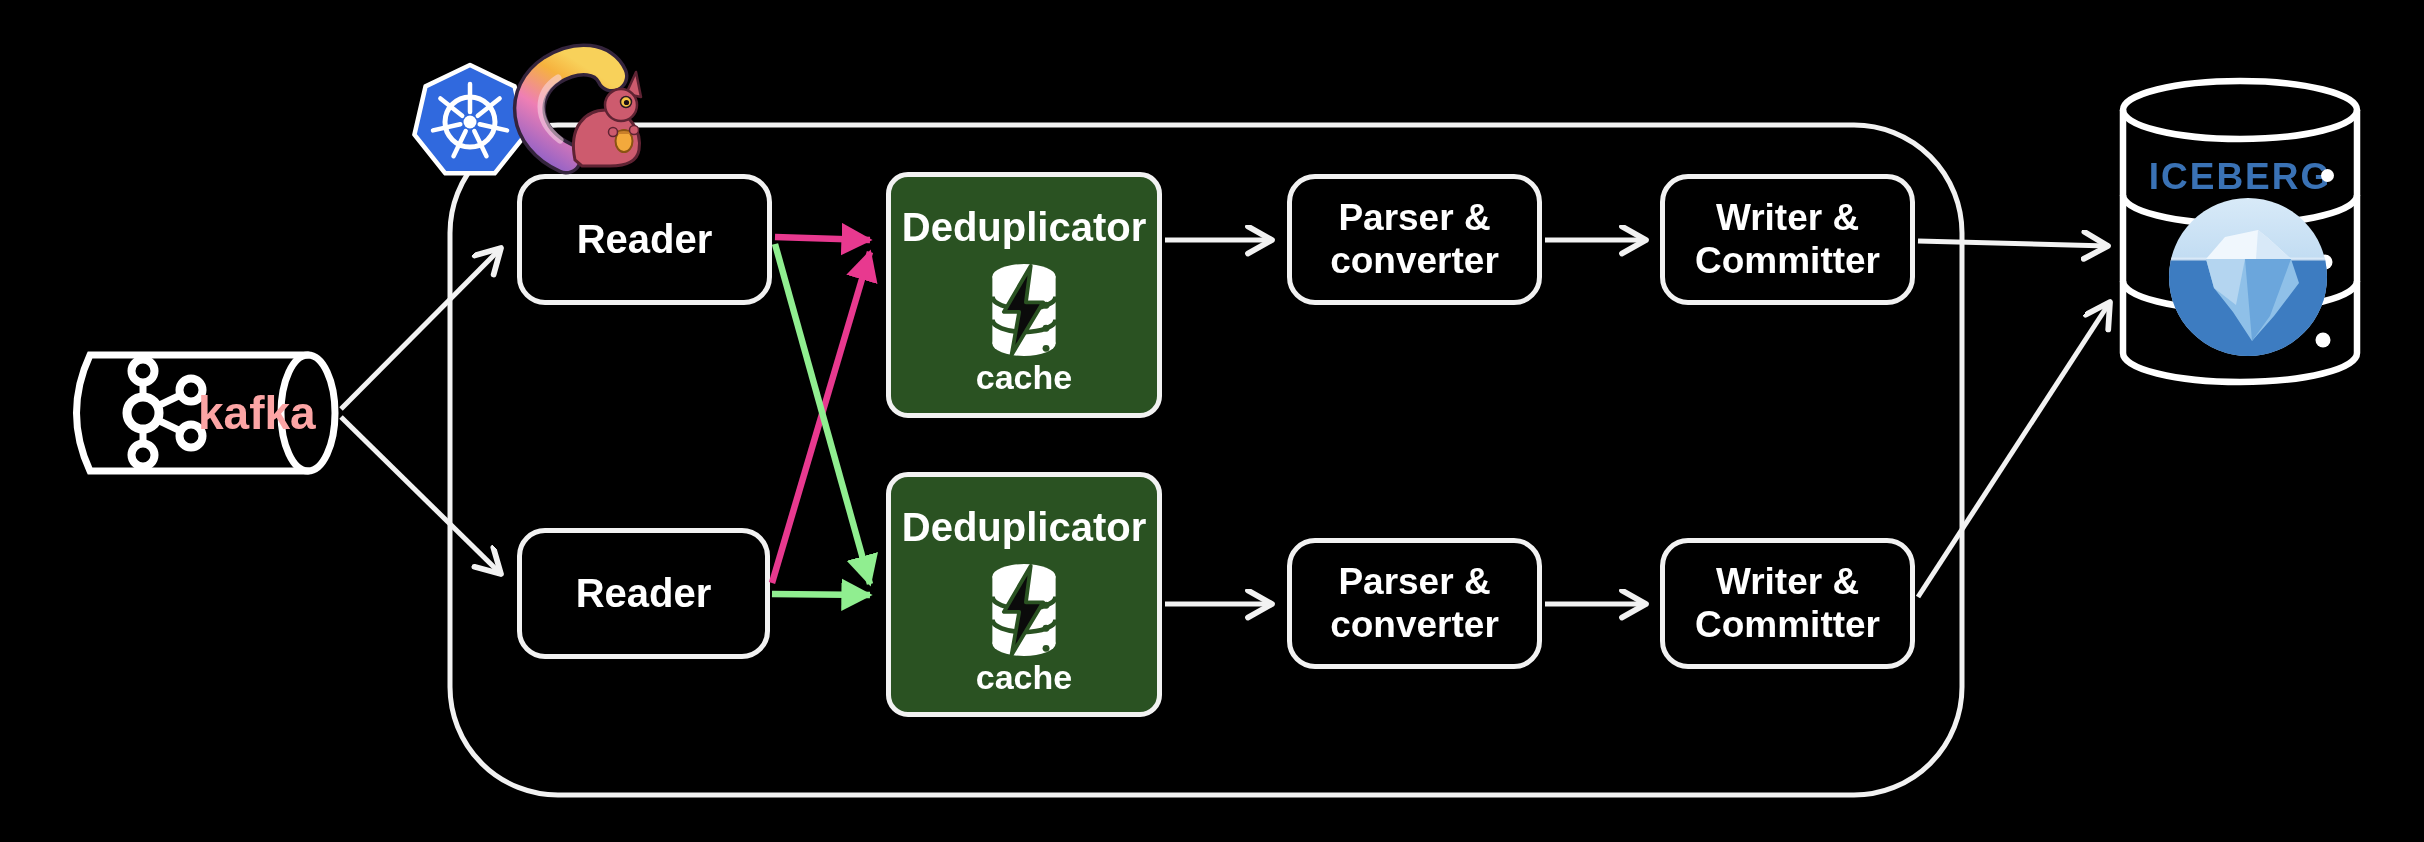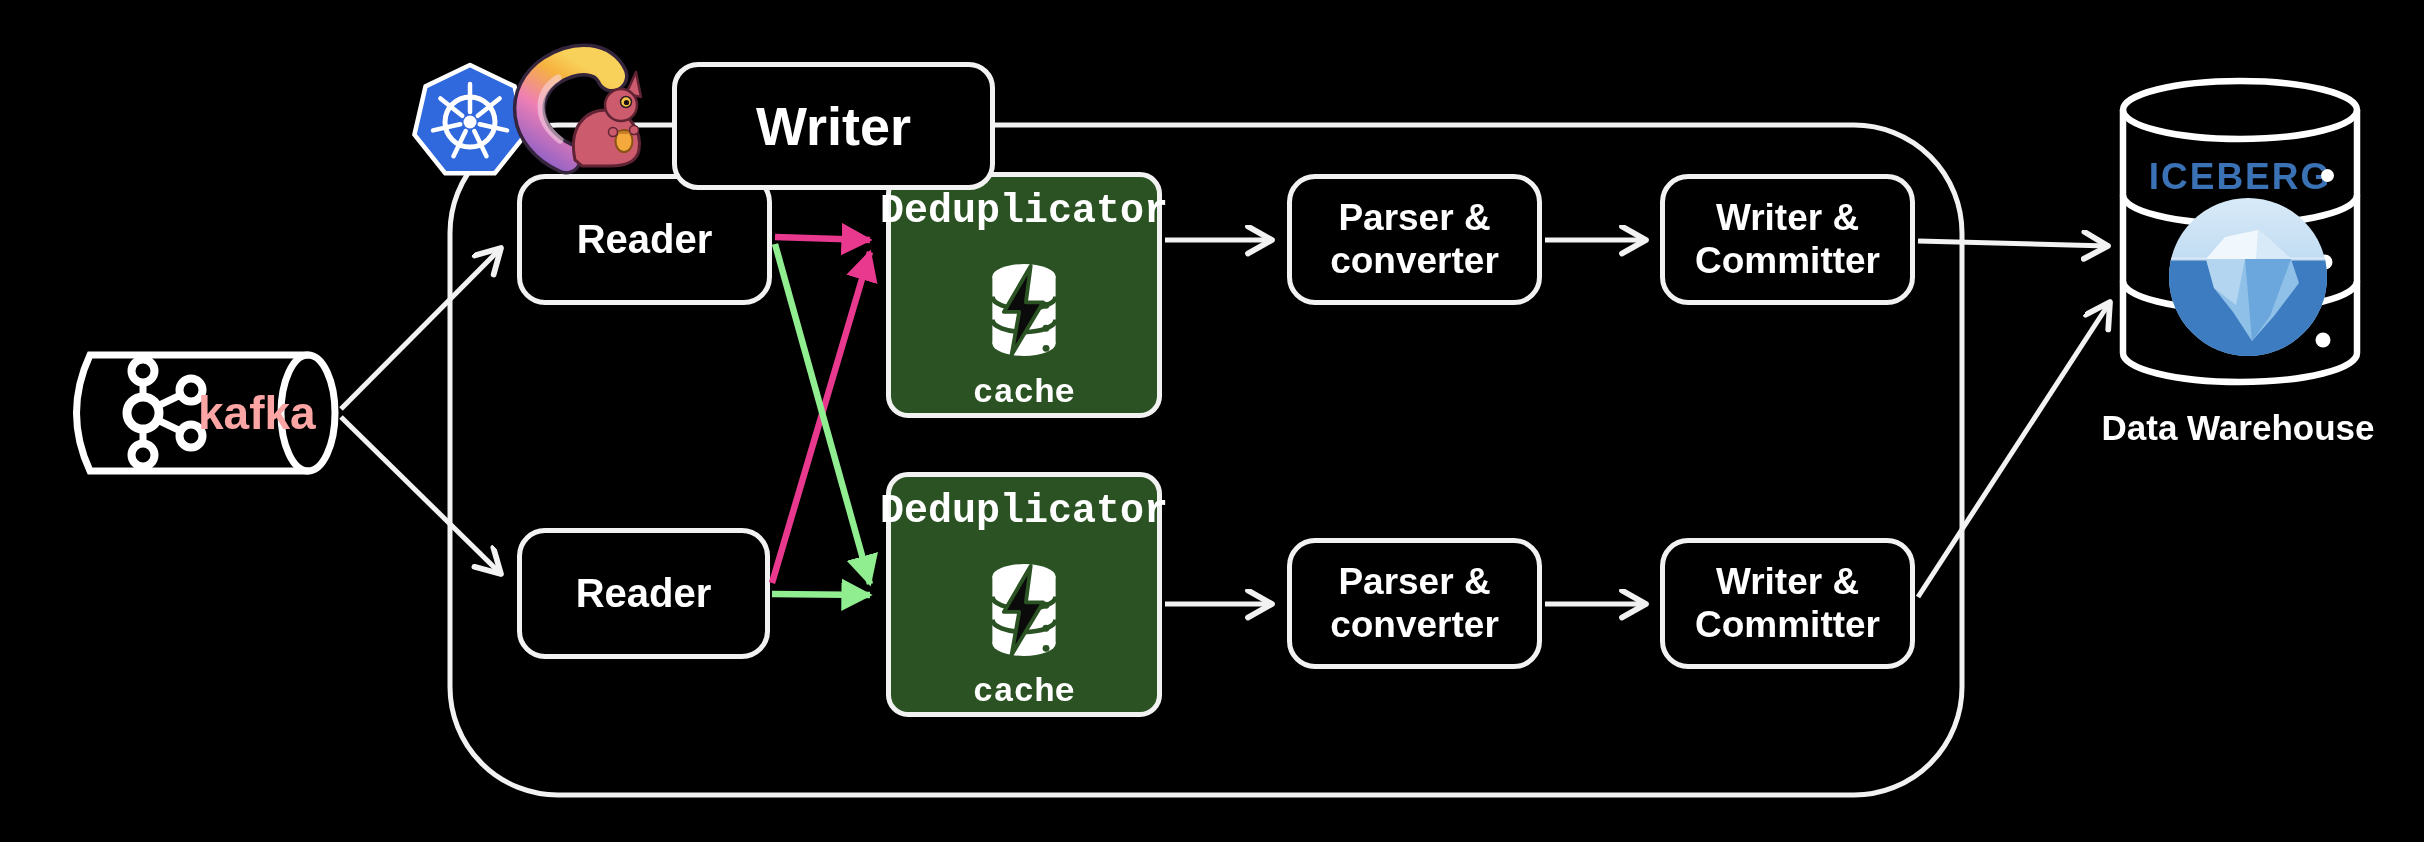--- a/index.html
+++ b/index.html
@@ -10,21 +10,21 @@
   .box{position:absolute;box-sizing:border-box;border:5px solid var(--c-stroke,#f2f2f2);
        border-radius:28px;background:#000;color:#fff;display:flex;flex-direction:column;
        align-items:center;justify-content:center;text-align:center;font-weight:700;line-height:1.16;}
   #writer-label{left:672px;top:62px;width:323px;height:128px;font-size:54px;border-radius:26px;z-index:3;}
   #reader-top{left:517px;top:174px;width:255px;height:131px;font-size:40px;}
   #reader-bottom{left:517px;top:528px;width:253px;height:131px;font-size:40px;}
   #parser-top{left:1287px;top:174px;width:255px;height:131px;font-size:37px;}
   #parser-bottom{left:1287px;top:538px;width:255px;height:131px;font-size:37px;}
   #wc-top{left:1660px;top:174px;width:255px;height:131px;font-size:37px;}
   #wc-bottom{left:1660px;top:538px;width:255px;height:131px;font-size:37px;}
-  .dedup{background:var(--c-dedup-fill,#2a5222);justify-content:space-between;padding-top:12px;border-radius:22px;font-family:Liberation Mono, monospace;}
+  .dedup{background:var(--c-dedup-fill,#2a5222);justify-content:center;padding-top:12px;border-radius:22px;}
   #dedup-top{left:886px;top:172px;width:276px;height:246px;}
   #dedup-bottom{left:886px;top:472px;width:276px;height:245px;}
   .dedup-title{font-size:40px;}
   .cache-icon{margin-top:12px;}
   .cache-label{font-size:34px;margin-top:0px;font-weight:700;}
   #kafka-label{position:absolute;left:198px;top:386px;font-size:46px;font-weight:700;color:#fca5a5;z-index:2;}
   #iceberg-label{position:absolute;left:2128px;top:156px;width:224px;text-align:center;font-size:37px;
                  font-weight:800;letter-spacing:2px;color:var(--c-iceberg-blue,#3a72b5);z-index:2;}
   #iceberg-g-dot{position:absolute;right:18px;top:13px;width:13px;height:13px;border-radius:50%;background:#fff;}
   #warehouse-label{position:absolute;left:2078px;top:408px;width:320px;text-align:center;
@@ -63,23 +63,20 @@
       <line x1="2123" y1="110" x2="2123" y2="353"></line>
       <line x1="2357" y1="110" x2="2357" y2="353"></line>
       <path d="M2123,353 A117,29 0 0,0 2357,353"></path>
       <path d="M2123,195 A117,29 0 0,0 2357,195"></path>
       <path d="M2123,281 A117,29 0 0,0 2357,281"></path>
       <circle cx="2325" cy="262" r="7.5" fill="#ffffff" stroke="none"></circle>
       <circle cx="2323" cy="340" r="7.5" fill="#ffffff" stroke="none"></circle>
     </g>
   </svg>
 
-  <div class="box z1" id="writer-label">
-    <span>Writer</span>
-  </div>
 
   <div class="box z1" id="reader-top">
     <span>Reader</span>
   </div>
   <div class="box z1" id="reader-bottom">
     <span>Reader</span>
   </div>
 
   <div class="box dedup z1" id="dedup-top">
     <span class="dedup-title">Deduplicator</span>
@@ -129,21 +126,20 @@
   <div class="box z1" id="wc-bottom">
     <span>Writer &amp;</span>
     <span>Committer</span>
   </div>
 
   <div id="kafka-label">kafka</div>
   <div id="iceberg-label">
     <span>ICEBERG</span>
     <span id="iceberg-g-dot"></span>
   </div>
-  <div id="warehouse-label">Data Warehouse</div>
 
   <svg class="layer z3" id="arrow-layer" viewBox="0 0 2424 842">
     <defs>
       <marker id="head-white" markerWidth="7.2" markerHeight="7" refX="5.4" refY="3" orient="auto">
         <path d="M0.6,0.3 L5.4,3 L0.6,5.7" fill="none" style="stroke:var(--c-stroke,#f2f2f2)" stroke-width="1.15" stroke-linecap="round" stroke-linejoin="round"></path>
       </marker>
       <marker id="head-pink" markerWidth="5.6" markerHeight="5.6" refX="4.4" refY="2.5" orient="auto">
         <path d="M0,0 L4.8,2.5 L0,5 Z" style="fill:var(--c-pink-edge,#e8398f)"></path>
       </marker>
       <marker id="head-green" markerWidth="5.6" markerHeight="5.6" refX="4.4" refY="2.5" orient="auto">

